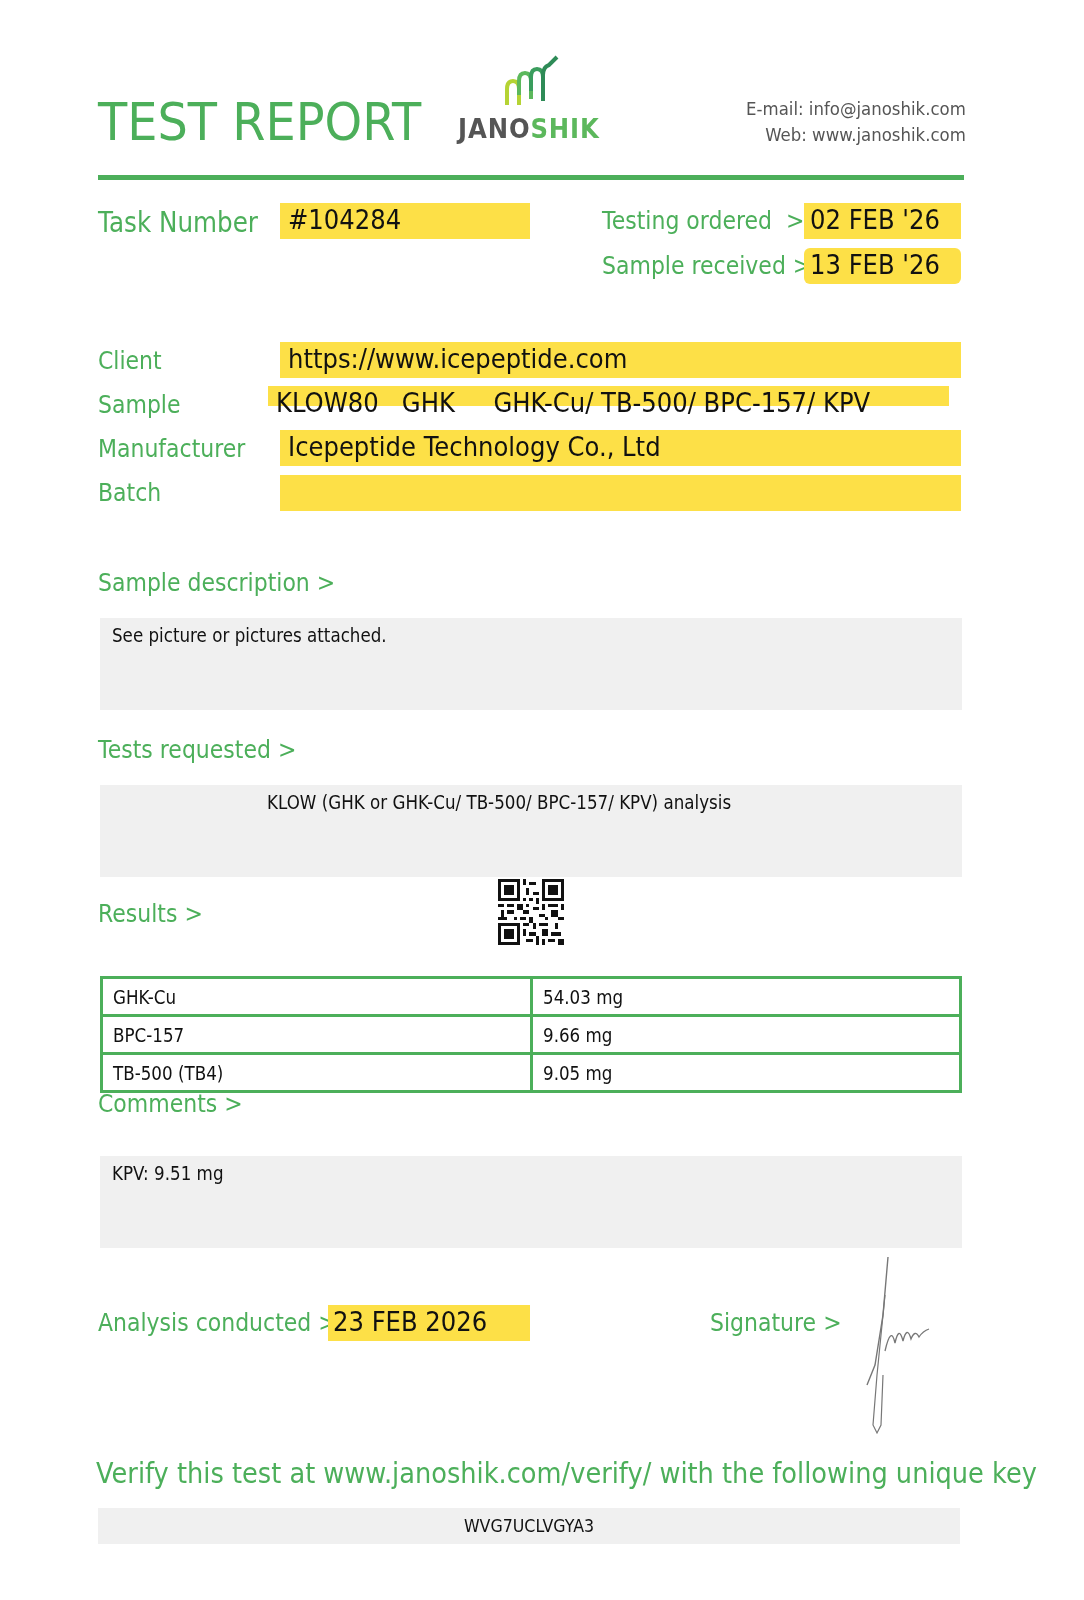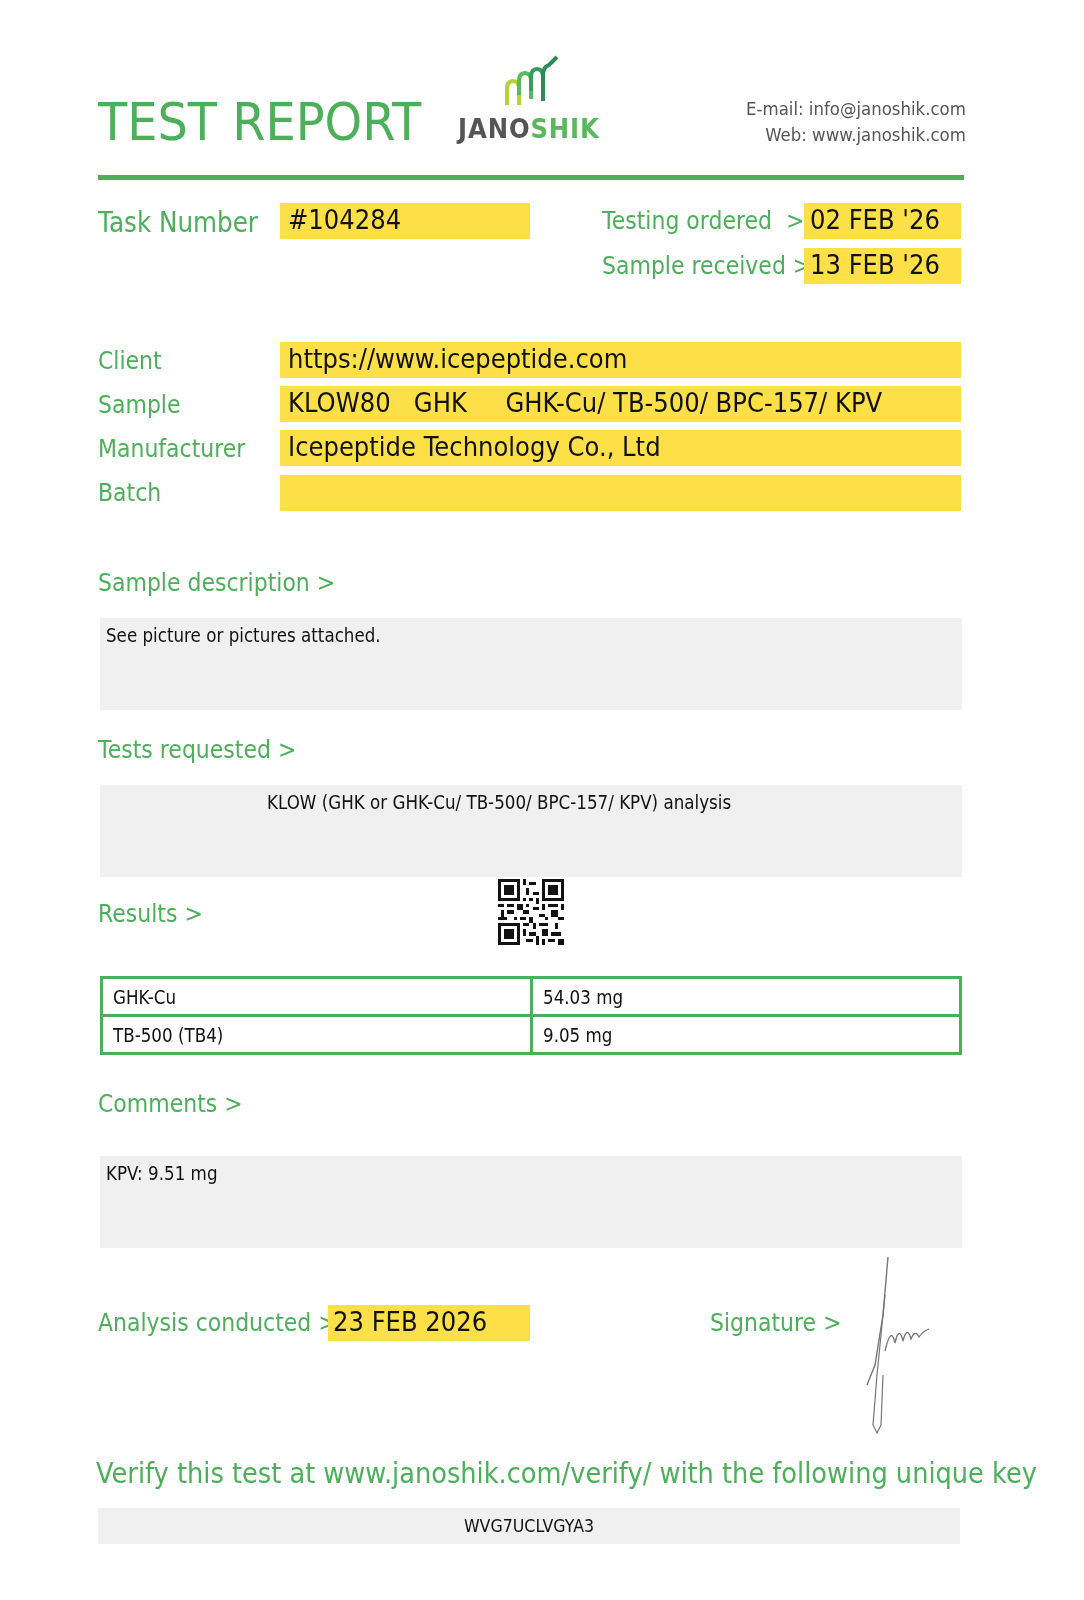--- a/index.html
+++ b/index.html
@@ -10,21 +10,21 @@
     .logo { left: 458px; top: 55px; width: 160px; height: 95px; }
     .logo-text { position: absolute; left: 0; top: 58px; font-size: 27px; font-weight: bold; letter-spacing: 1px; transform: scaleX(0.9); transform-origin: left; }
     .logo-text .dark { color: #555; }
     .logo-text .light { color: #5cb85c; }
     .contact { right: 118px; top: 96px; text-align: right; font-size: 18px; color: #555; line-height: 26px; transform: scaleX(0.92); transform-origin: right; }
     .rule { left: 98px; top: 175px; width: 866px; height: 5px; background: #4caf5a; }
     .label { font-size: 25px; color: #4caf5a; transform: scaleX(0.88); transform-origin: left; white-space: nowrap; }
     .value { font-size: 27px; color: #111; white-space: nowrap; transform: scaleX(0.9); transform-origin: left; }
     .box { background: #fde047; }
     .section-label { font-size: 25px; color: #4caf5a; transform: scaleX(0.88); transform-origin: left; white-space: nowrap; }
-    .textbox { background: #f0f0f0; padding: 6px 6px; font-size: 19px; color: #111; }
+    .textbox { background: #f0f0f0; padding: 6px 12px; font-size: 19px; color: #111; }
     .textbox span { display: inline-block; transform: scaleX(0.88); transform-origin: left; white-space: nowrap; }
     table.results { position: absolute; left: 100px; top: 976px; width: 862px; border-collapse: collapse; }
     table.results td { border: 3px solid #4caf5a; height: 38px; font-size: 19px; padding: 0 10px; width: 50%; }
     table.results td span { display: inline-block; transform: scaleX(0.88); transform-origin: left; white-space: nowrap; }
     .qr { left: 498px; top: 879px; width: 66px; height: 66px; }
     .verify { left: 96px; top: 1456px; font-size: 29px; color: #4caf5a; white-space: nowrap; transform: scaleX(0.885); transform-origin: left; }
     .keybox { left: 98px; top: 1508px; width: 862px; height: 36px; background: #f0f0f0; text-align: center; font-size: 18px; line-height: 36px; }
     .keybox span { display: inline-block; transform: scaleX(0.88); }
   </style>
 </head>
@@ -59,31 +59,31 @@
 <div class="abs label" style="left:602px; top:206px;">
   <span>Testing ordered</span>&nbsp;&nbsp;<span>&gt;</span>
 </div>
 <div class="abs box" style="left:804px; top:203px; width:157px; height:36px;">
   <div class="value" style="position:absolute; left:6px; top:1px;">02 FEB '26</div>
 </div>
 
 <div class="abs label" style="left:602px; top:251px;">
   <span>Sample received</span>&nbsp;<span>&gt;</span>
 </div>
-<div class="abs box" style="left:804px; top:248px; width:157px; height:36px;">
+<div class="abs box" style="left:804px; top:248px; width:157px; height:36px;border-radius:6px;">
   <div class="value" style="position:absolute; left:6px; top:1px;">13 FEB '26</div>
 </div>
 
 <div class="abs label" style="left:98px; top:346px;">Client</div>
 <div class="abs box" style="left:280px; top:342px; width:681px; height:36px;">
   <div class="value" style="position:absolute; left:8px; top:1px;">https://www.icepeptide.com</div>
 </div>
 
 <div class="abs label" style="left:98px; top:390px;">Sample</div>
-<div class="abs box" style="left:280px; top:386px; width:681px; height:36px;">
+<div class="abs box" style="left:268px; top:386px; width:681px; height:20px;">
   <div class="value" style="position:absolute; left:8px; top:1px; white-space:pre;">KLOW80   GHK     GHK-Cu/ TB-500/ BPC-157/ KPV</div>
 </div>
 
 <div class="abs label" style="left:98px; top:434px;">Manufacturer</div>
 <div class="abs box" style="left:280px; top:430px; width:681px; height:36px;">
   <div class="value" style="position:absolute; left:8px; top:1px;">Icepeptide Technology Co., Ltd</div>
 </div>
 
 <div class="abs label" style="left:98px; top:478px;">Batch</div>
 <div class="abs box" style="left:280px; top:475px; width:681px; height:36px;">
@@ -162,20 +162,24 @@
   </g>
 </svg>
 
 <table class="results">
   <tbody>
     <tr>
       <td><span>GHK-Cu</span></td>
       <td><span>54.03 mg</span></td>
     </tr>
     <tr>
+      <td><span>BPC-157</span></td>
+      <td><span>9.66 mg</span></td>
+    </tr>
+    <tr>
       <td><span>TB-500 (TB4)</span></td>
       <td><span>9.05 mg</span></td>
     </tr>
   </tbody>
 </table>
 
 <div class="abs section-label" style="left:98px; top:1089px;">Comments &gt;</div>
 <div class="abs textbox" style="left:100px; top:1140px; width:862px; height:92px;margin-top:16px;">
   <span>KPV: 9.51 mg</span>
 </div>

